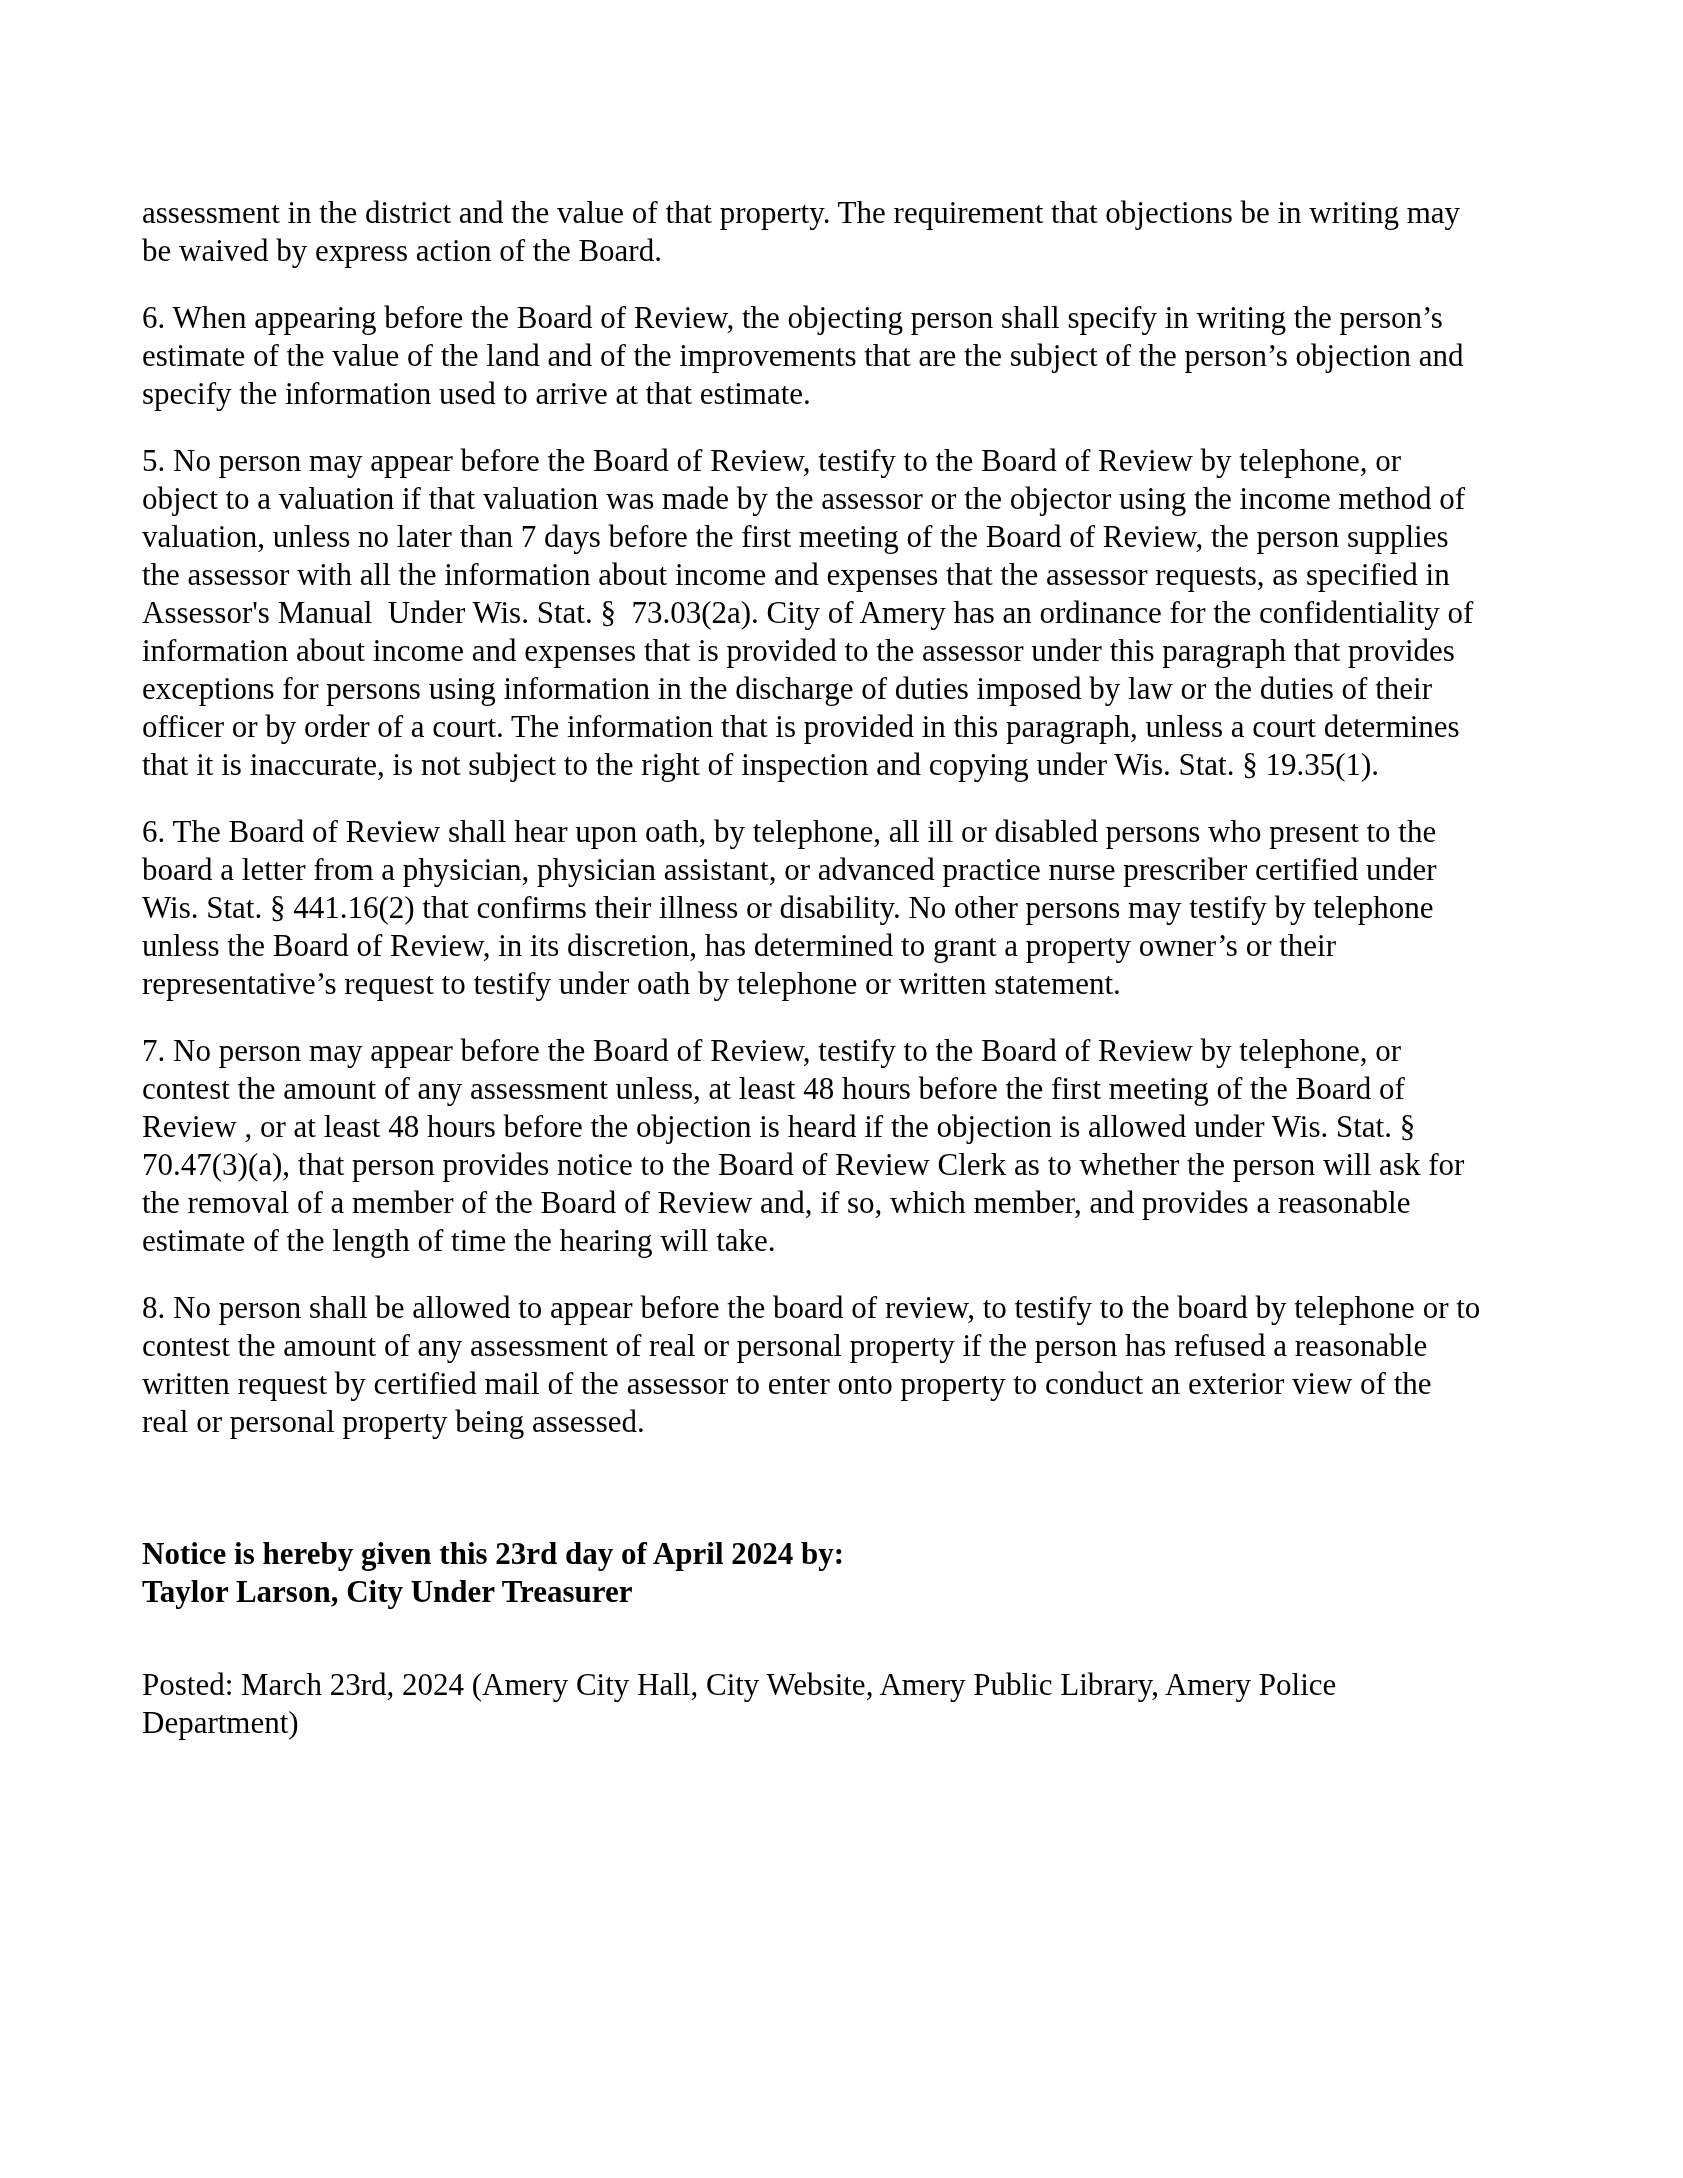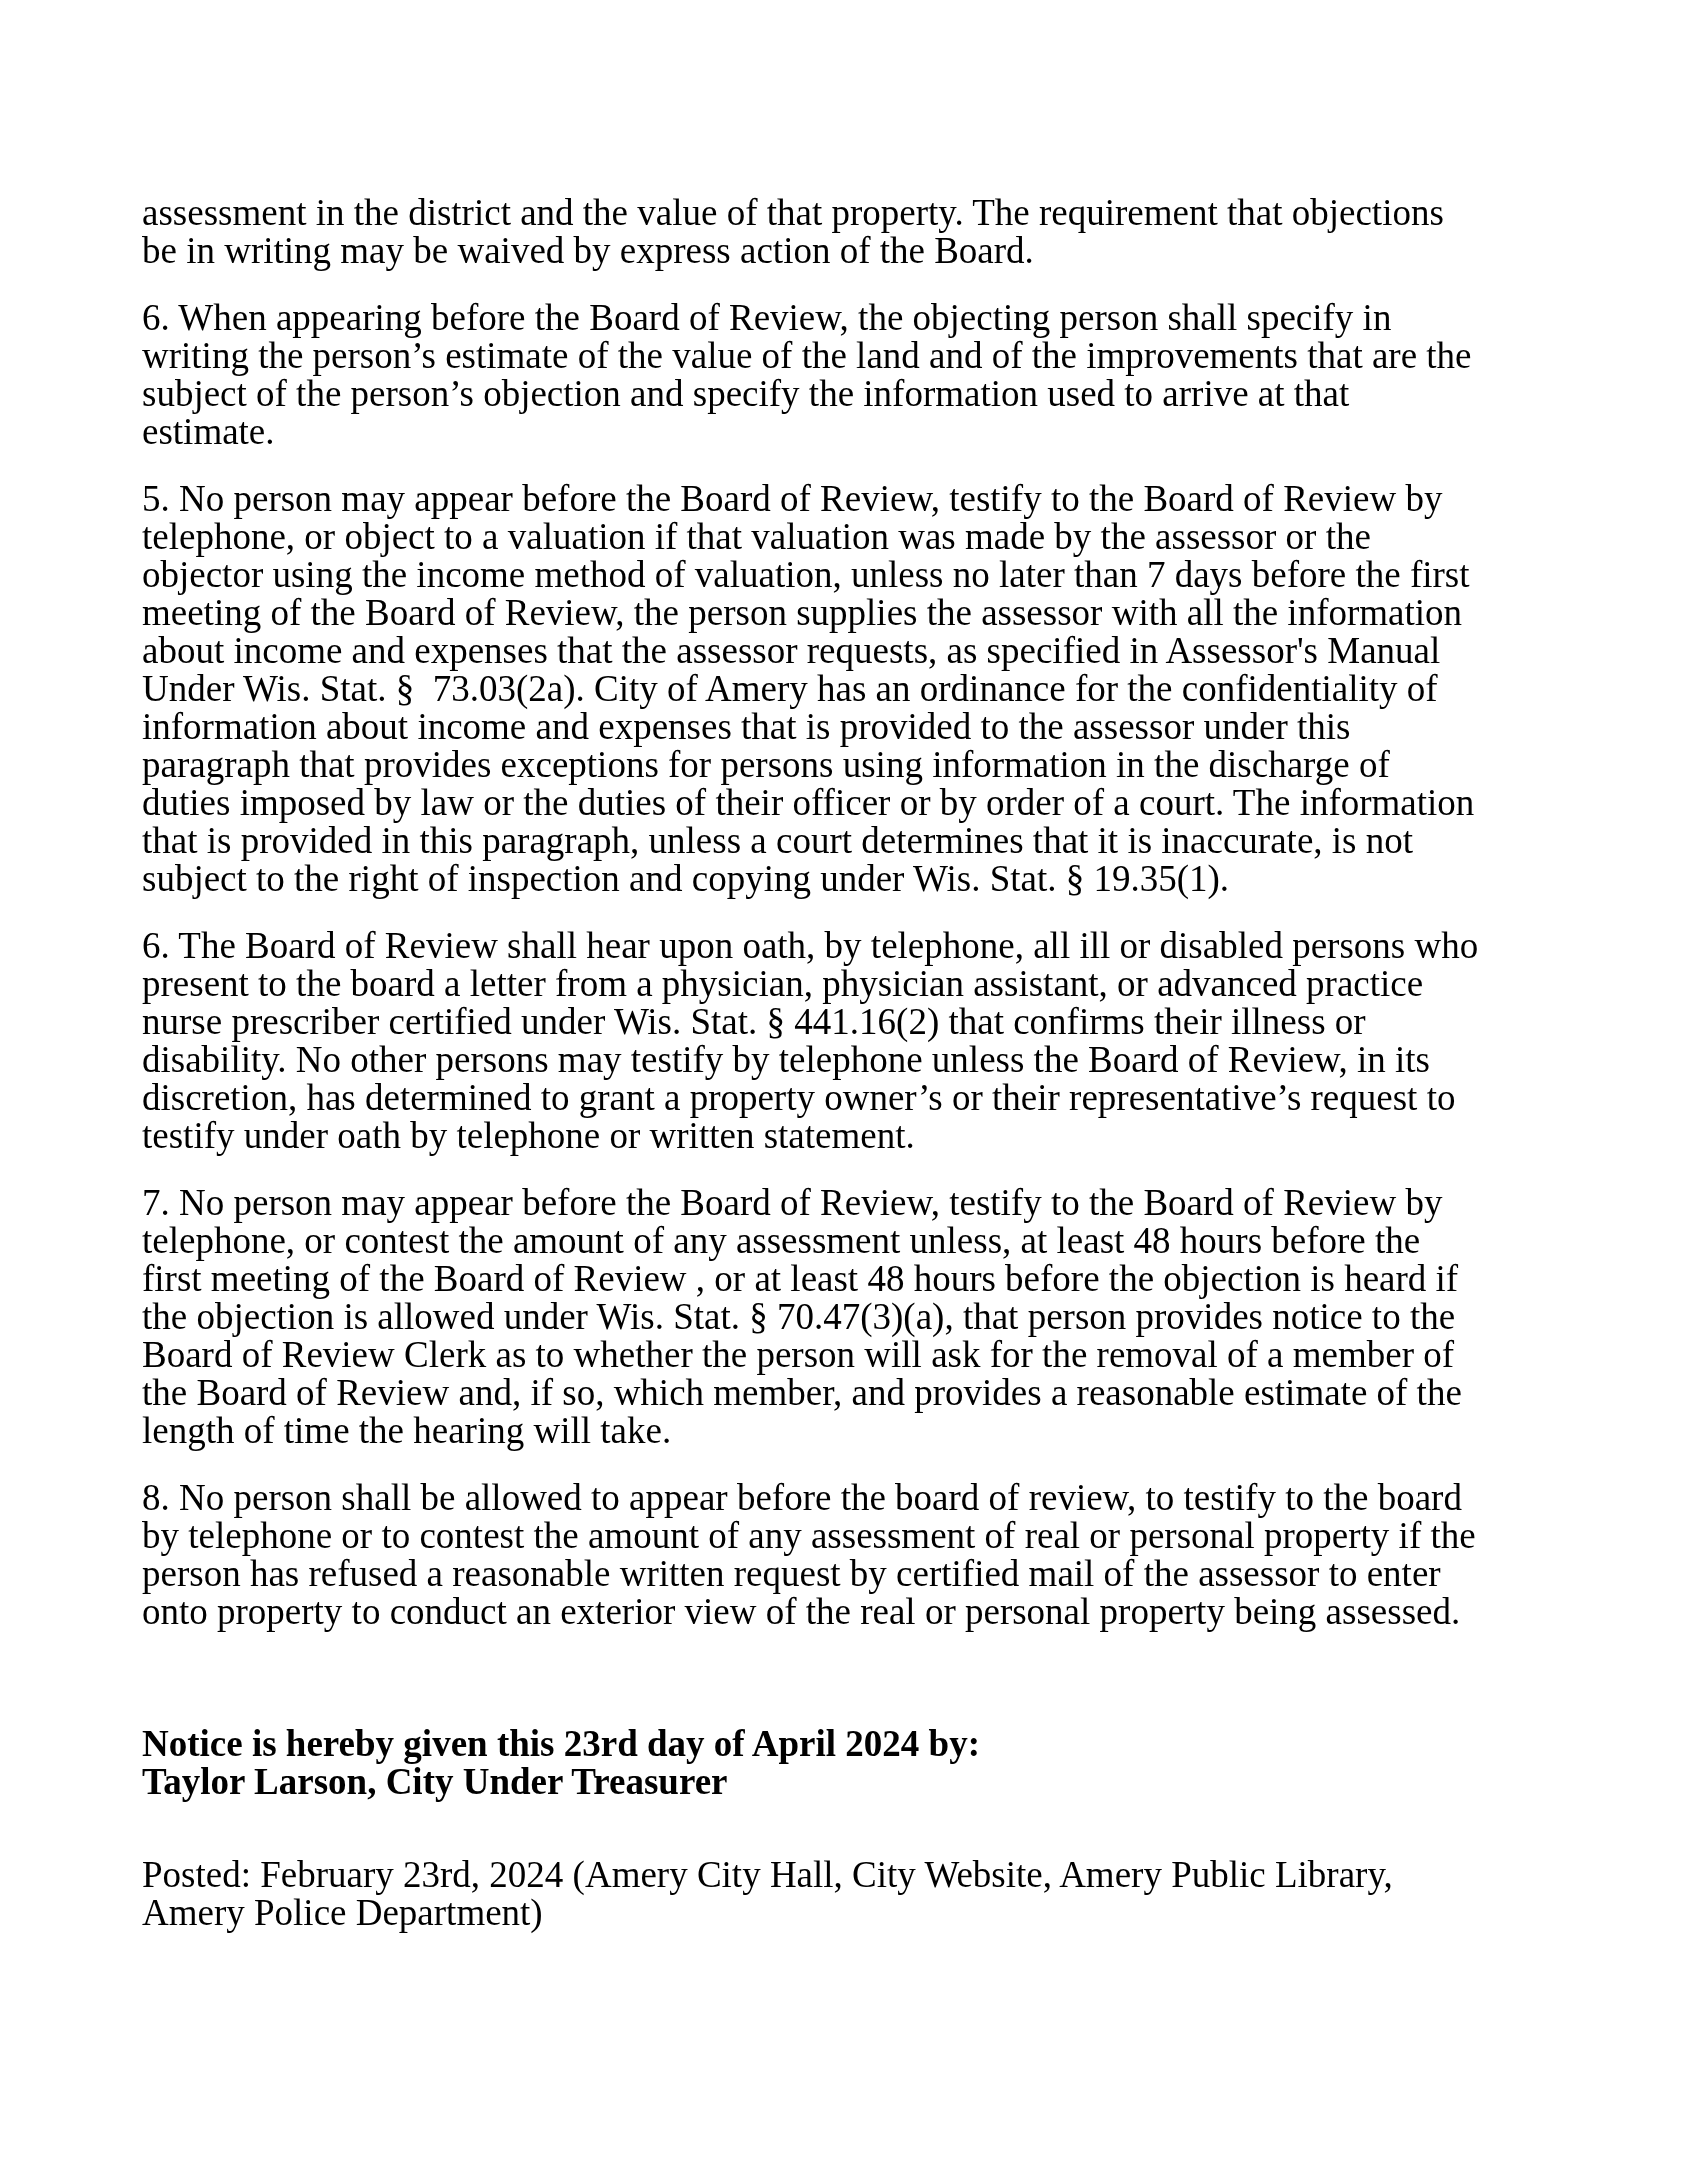--- a/index.html
+++ b/index.html
@@ -13,21 +13,21 @@
     position: relative;
     overflow: hidden;
   }
   .page {
     position: absolute;
     left: 142px;
     top: 194px;
     width: 1342px;
     color: #000000;
     font-family: "Liberation Serif", "DejaVu Serif", serif;
-    font-size: 37px;
+    font-size: 31px;
     line-height: 38px;
     text-align: left;
   }
   .para {
     margin: 0 0 29px 0;
     white-space: pre-wrap;
   }
   .attestation .line {
     white-space: pre-wrap;
     font-weight: bold;
@@ -58,17 +58,17 @@
 
   <div class="spacer-a"></div>
 
   <div class="attestation">
     <div class="line">Notice is hereby given this 23rd day of April 2024 by:</div>
     <div class="line">Taylor Larson, City Under Treasurer</div>
   </div>
 
   <div class="spacer-b"></div>
 
-  <p class="para">Posted: February 23rd, 2024 (Amery City Hall, City Website, Amery Public Library, Amery Police Department)</p>
+  <p class="para">Posted: March 23rd, 2024 (Amery City Hall, City Website, Amery Public Library, Amery Police Department)</p>
 
 
 </div>
 
 
 </body></html>

